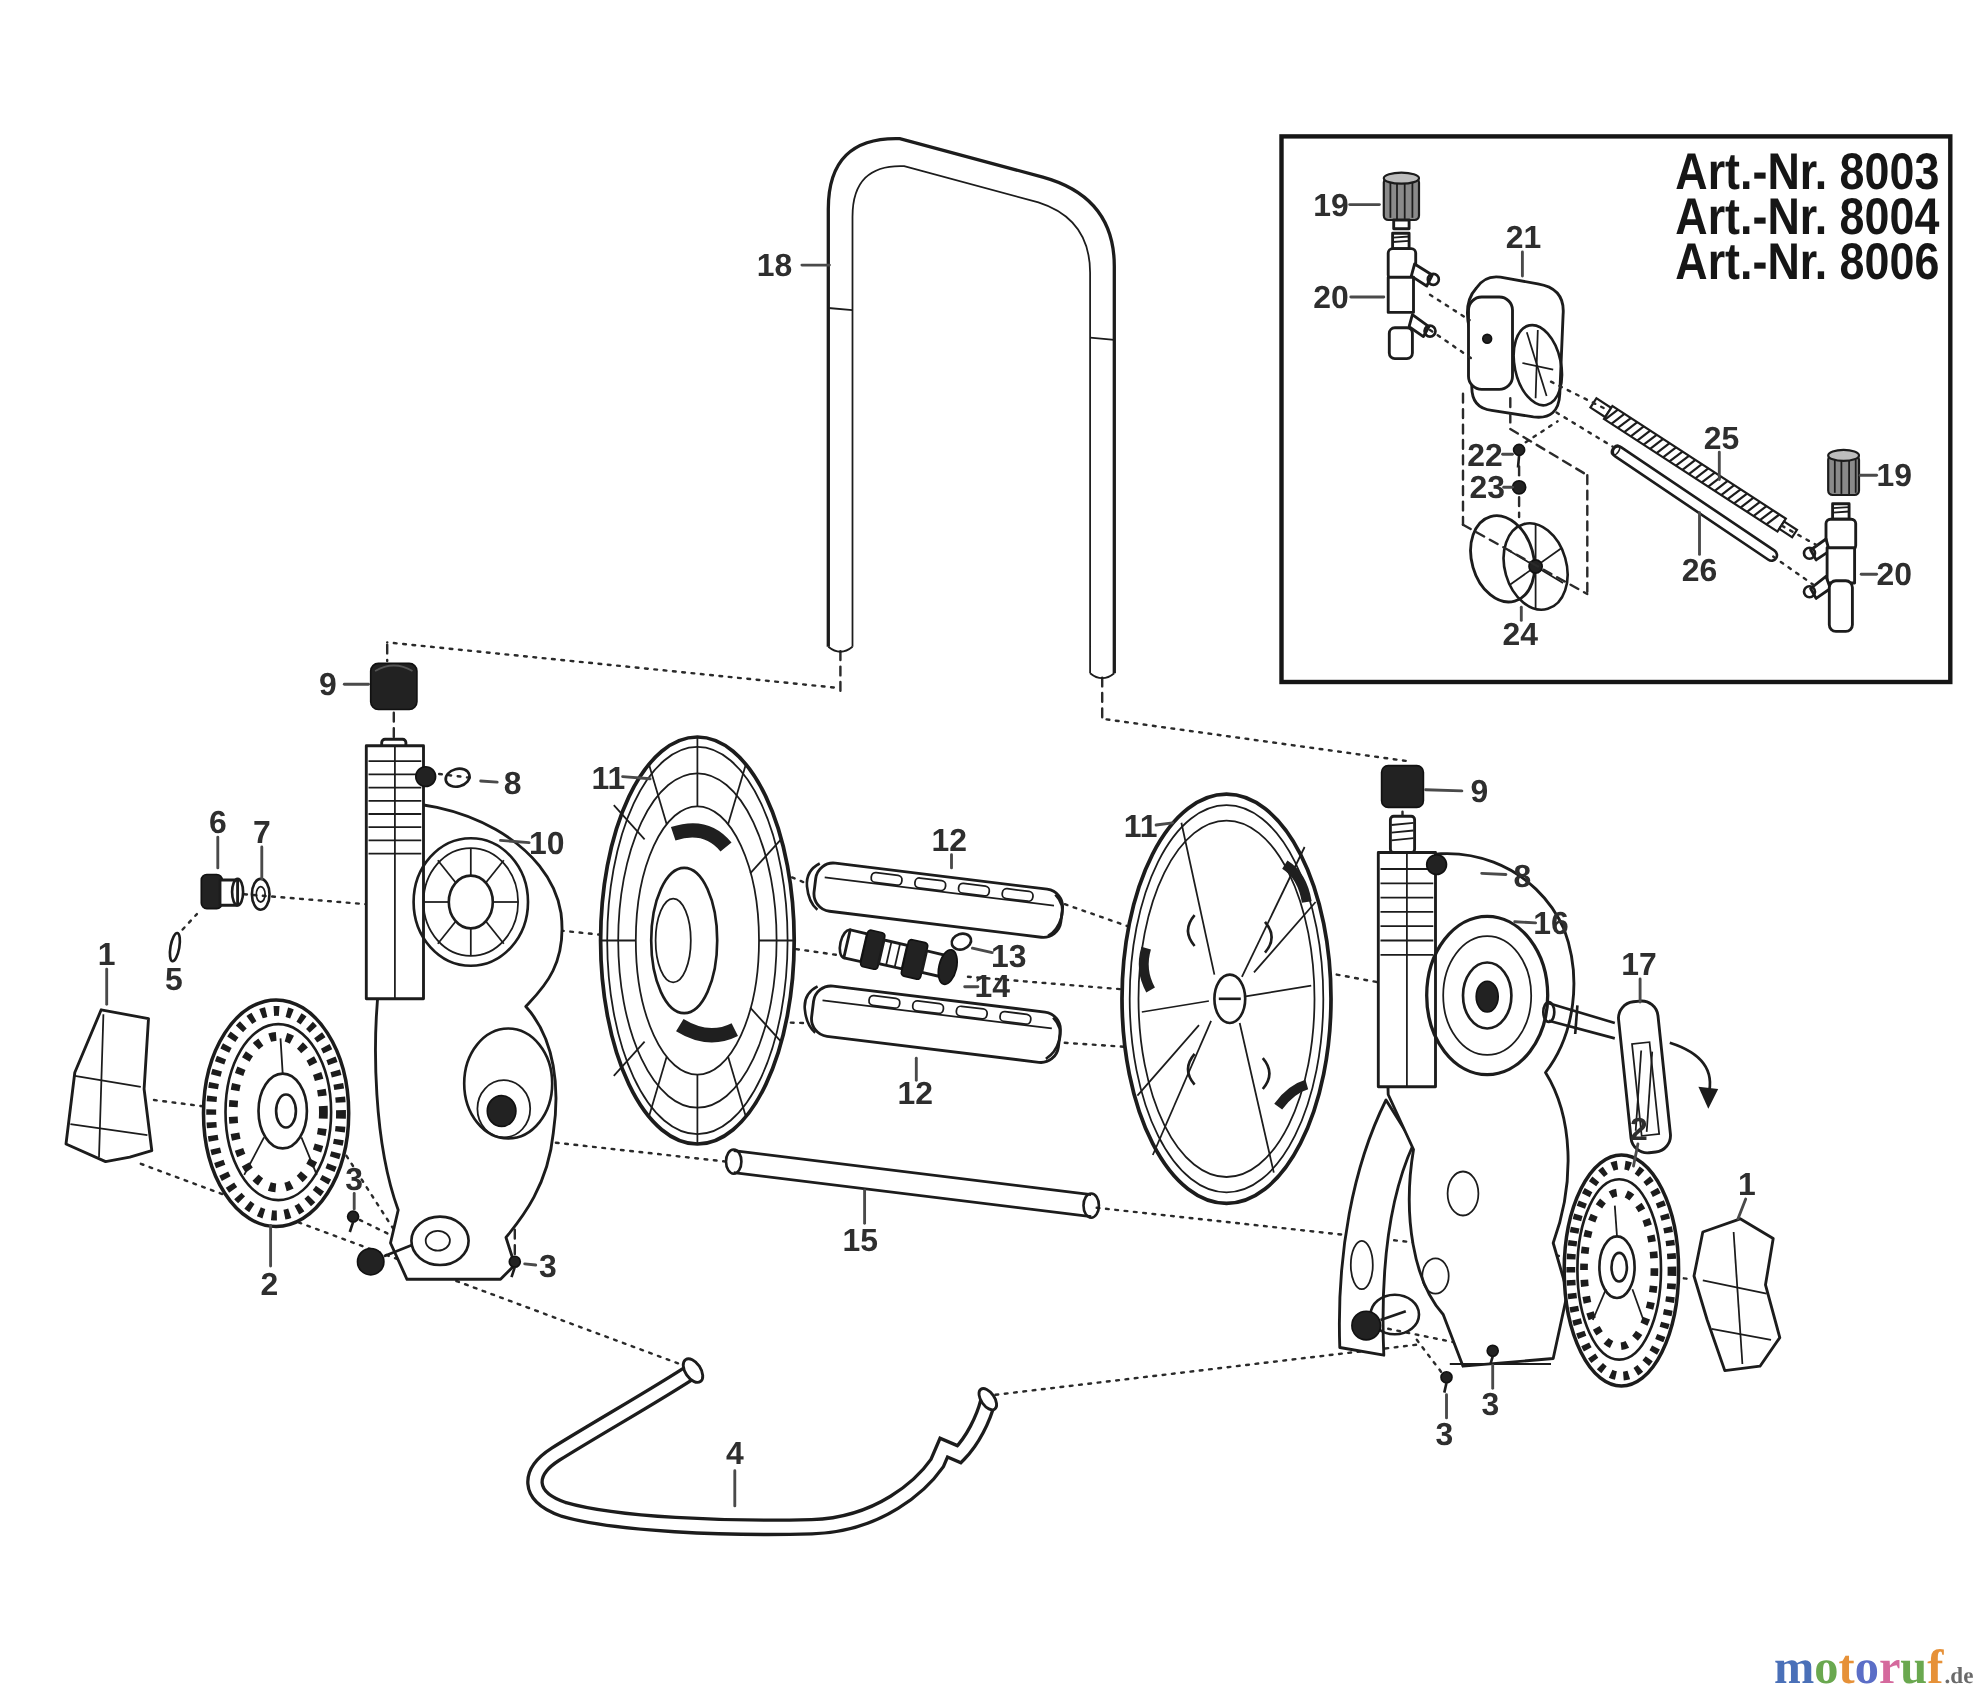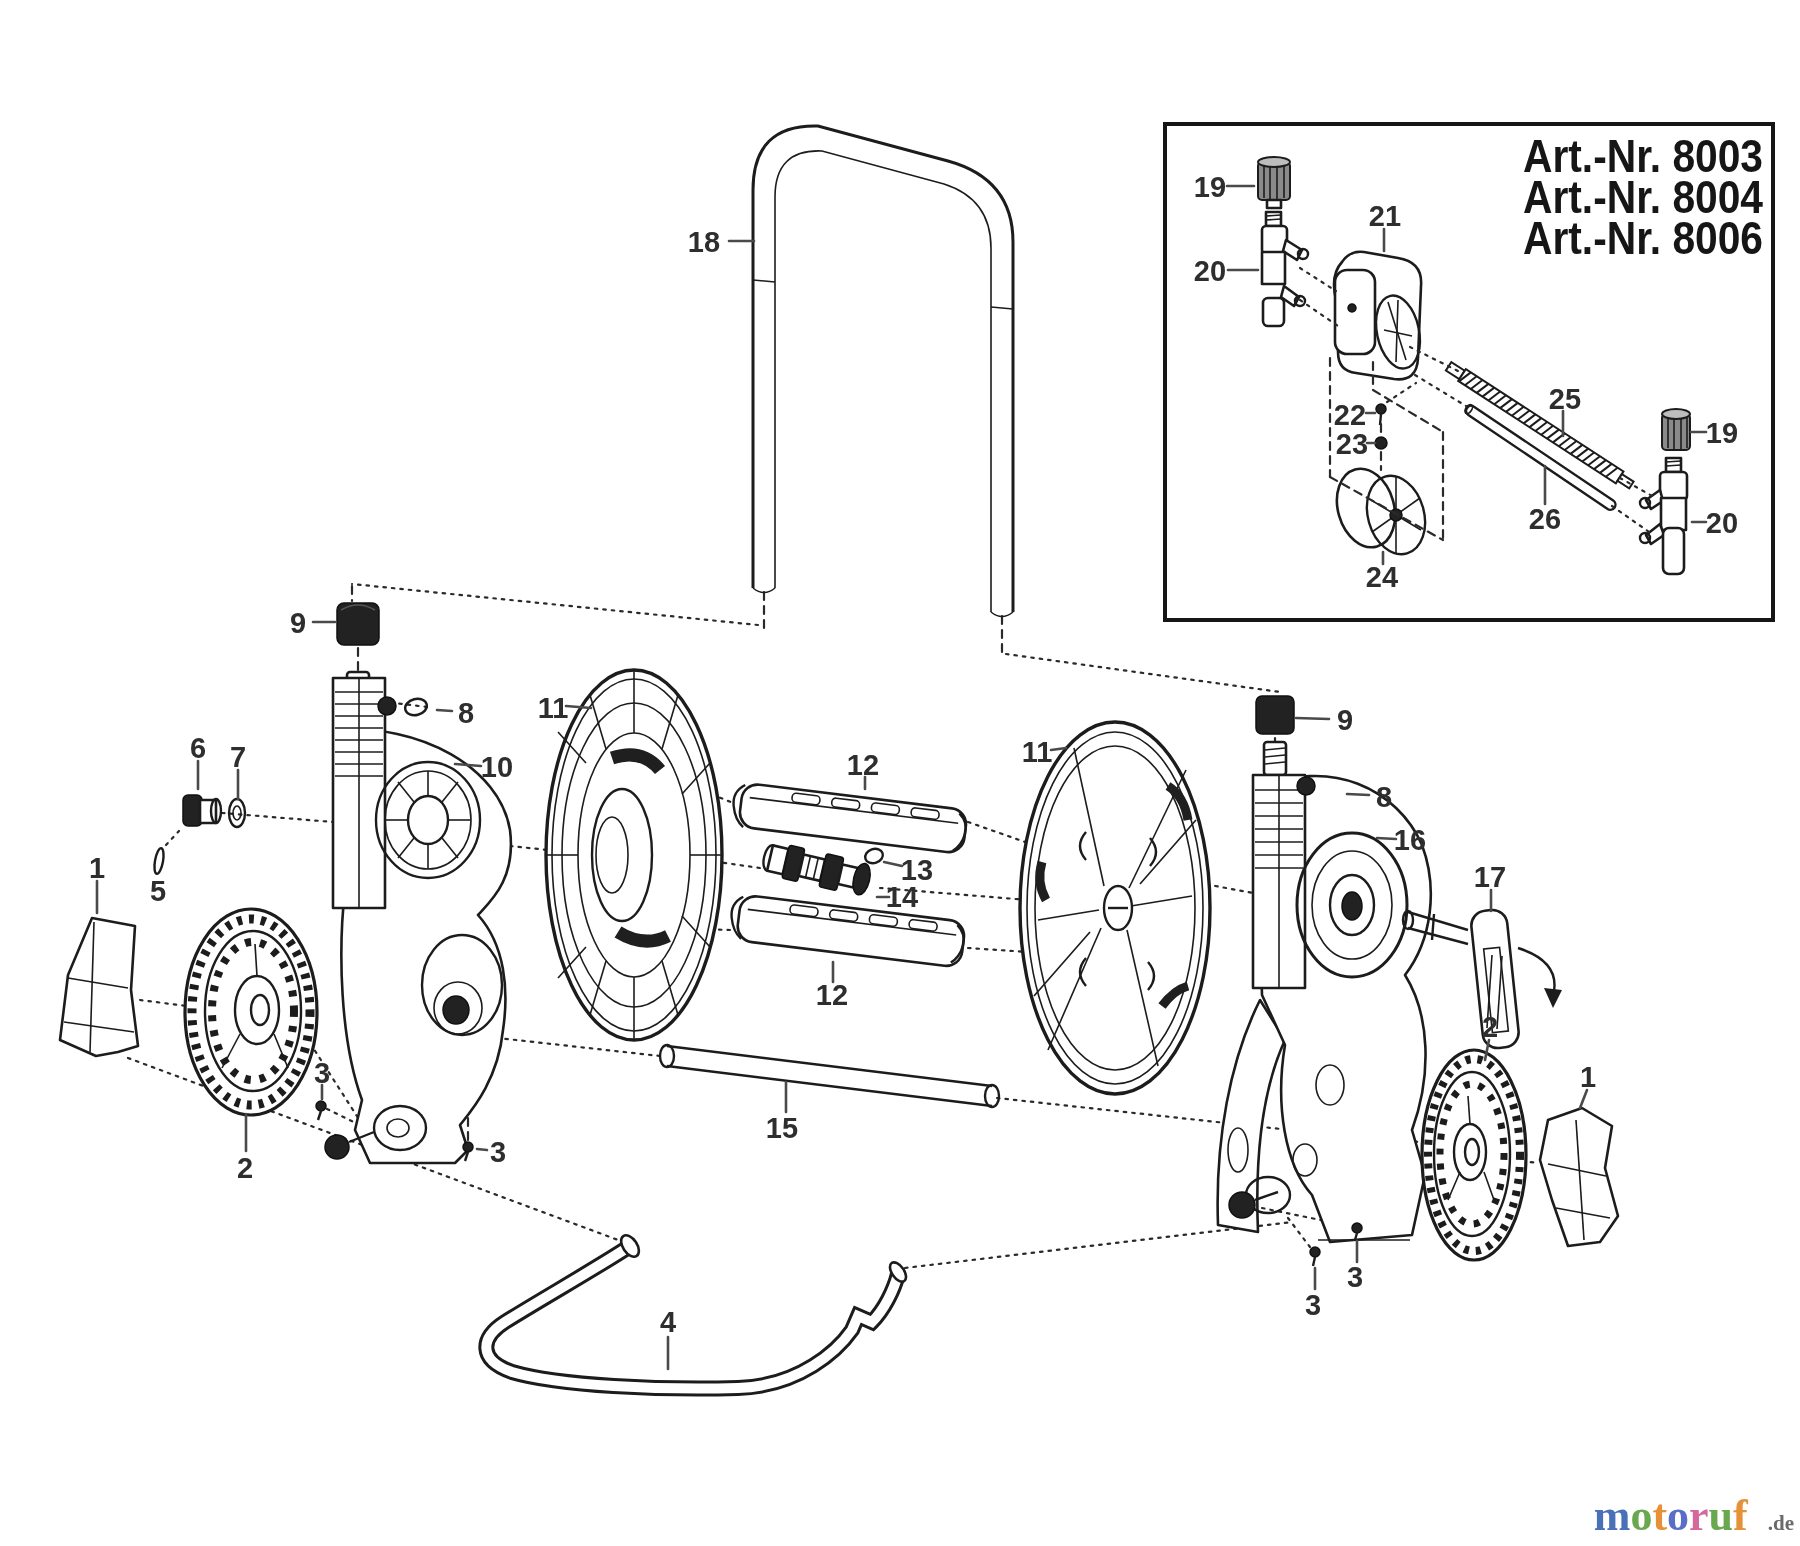--- a/index.html
+++ b/index.html
@@ -10,21 +10,21 @@
   .artnr{font:700 47px "Liberation Sans", sans-serif;fill:#161616;}
   .outline{fill:#ffffff;stroke:#1c1c1c;stroke-width:2.6;stroke-linejoin:round;}
   .thin{fill:none;stroke:#1c1c1c;stroke-width:1.6;}
   .med{fill:none;stroke:#1c1c1c;stroke-width:2.4;}
   .dark{fill:#222222;stroke:#111;stroke-width:1.5;}
   .leader{stroke:#4a4a4a;stroke-width:2.6;stroke-linecap:round;}
   .dot{fill:none;stroke:#2a2a2a;stroke-width:2.2;stroke-dasharray:2.5 6;stroke-linecap:round;}
   .dsh{fill:none;stroke:#2a2a2a;stroke-width:2.2;stroke-dasharray:8 6;stroke-linecap:round;}
   .logo{position:absolute;right:6px;bottom:8px;display:flex;align-items:baseline;
         font:700 44px "Liberation Serif", serif;line-height:1;}
-  .logo .suffix{font-size:21px;color:#6a6a6a;margin-left:20px;font-weight:700;}
+  .logo .suffix{font-size:21px;color:#6a6a6a;margin-left:1px;font-weight:700;}
 </style>
 </head>
 <body>
 
 <div class="stage">
 <svg width="1800" height="1546" viewBox="0 0 1800 1546">
 
   <g>
     <path class="dsh" d="M764,592 V628"></path>
         <path class="dsh" d="M1002,616 V656"></path>

